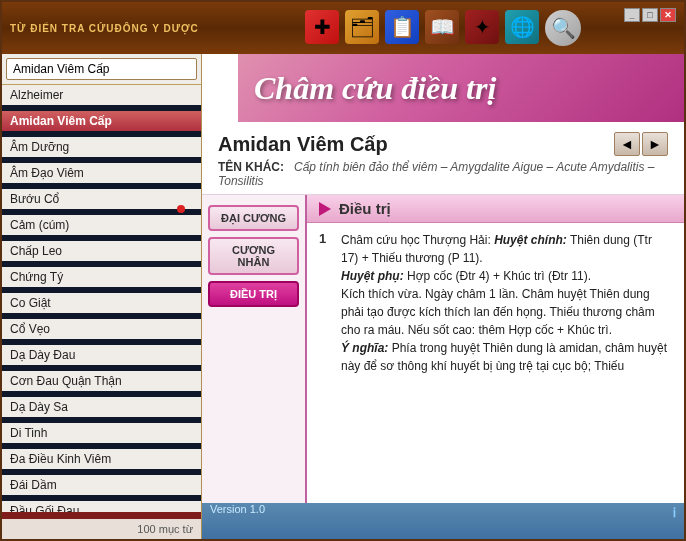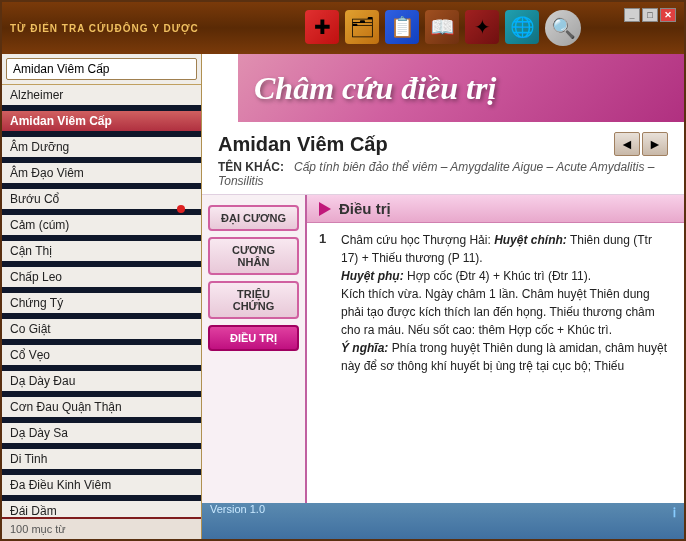--- a/index.html
+++ b/index.html
@@ -164,22 +164,22 @@
       background: #dd2222;
       border-radius: 50%;
       position: absolute;
       right: 16px;
       top: 120px;
     }
 
     .sidebar-footer {
       padding: 4px 8px;
       background: #e8e0d8;
-      border-top: 2px solid #7f1d1d;
-      text-align: left;
+      border-top: 7px solid #7f1d1d;
+      text-align: right;
       font-size: 11px;
       color: #555;
     }
 
     
     .main-content {
       flex: 1;
       display: flex;
       flex-direction: column;
       overflow: hidden;
@@ -414,21 +414,20 @@
       <div class="search-box">
         <input type="text" value="Amidan Viêm Cấp" style="">
       </div>
       <div class="list-container">
         <div class="list-item">Alzheimer</div>
         <div class="list-item active">Amidan Viêm Cấp</div>
         <div class="list-item">Âm Dưỡng</div>
         <div class="list-item">Âm Đạo Viêm</div>
         <div class="list-item">Bướu Cổ</div>
         <div class="list-item">Cảm (cúm)</div>
-        <div class="list-item">Cận Thị</div>
         <div class="list-item">Chấp Leo</div>
         <div class="list-item">Chứng Tý</div>
         <div class="list-item">Co Giật</div>
         <div class="list-item">Cổ Vẹo</div>
         <div class="list-item">Dạ Dày Đau</div>
         <div class="list-item">Cơn Đau Quận Thận</div>
         <div class="list-item">Dạ Dày Sa</div>
         <div class="list-item">Di Tinh</div>
         <div class="list-item">Đa Điều Kinh Viêm</div>
         <div class="list-item">Đái Dầm</div>
@@ -462,21 +461,20 @@
             <span class="alt-name-label">TÊN KHÁC:</span>
             &nbsp;
             <span>Cấp tính biên đảo thể viêm – Amygdalite Aigue – Acute Amydalitis – Tonsilitis</span>
           </div>
         </div>
 
         <div class="tabs-content">
           <div class="tabs-sidebar">
             <div class="tab-btn">ĐẠI CƯƠNG</div>
             <div class="tab-btn">CƯƠNG NHÂN</div>
-            <div class="tab-btn">TRIỆU CHỨNG</div>
             <div class="tab-btn active">ĐIỀU TRỊ</div>
           </div>
 
           <div class="content-panel">
             <div class="section-header">
               <div class="section-arrow"></div>
               <span class="section-title">Điều trị</span>
             </div>
             <div class="content-body">
               <div class="content-item">

